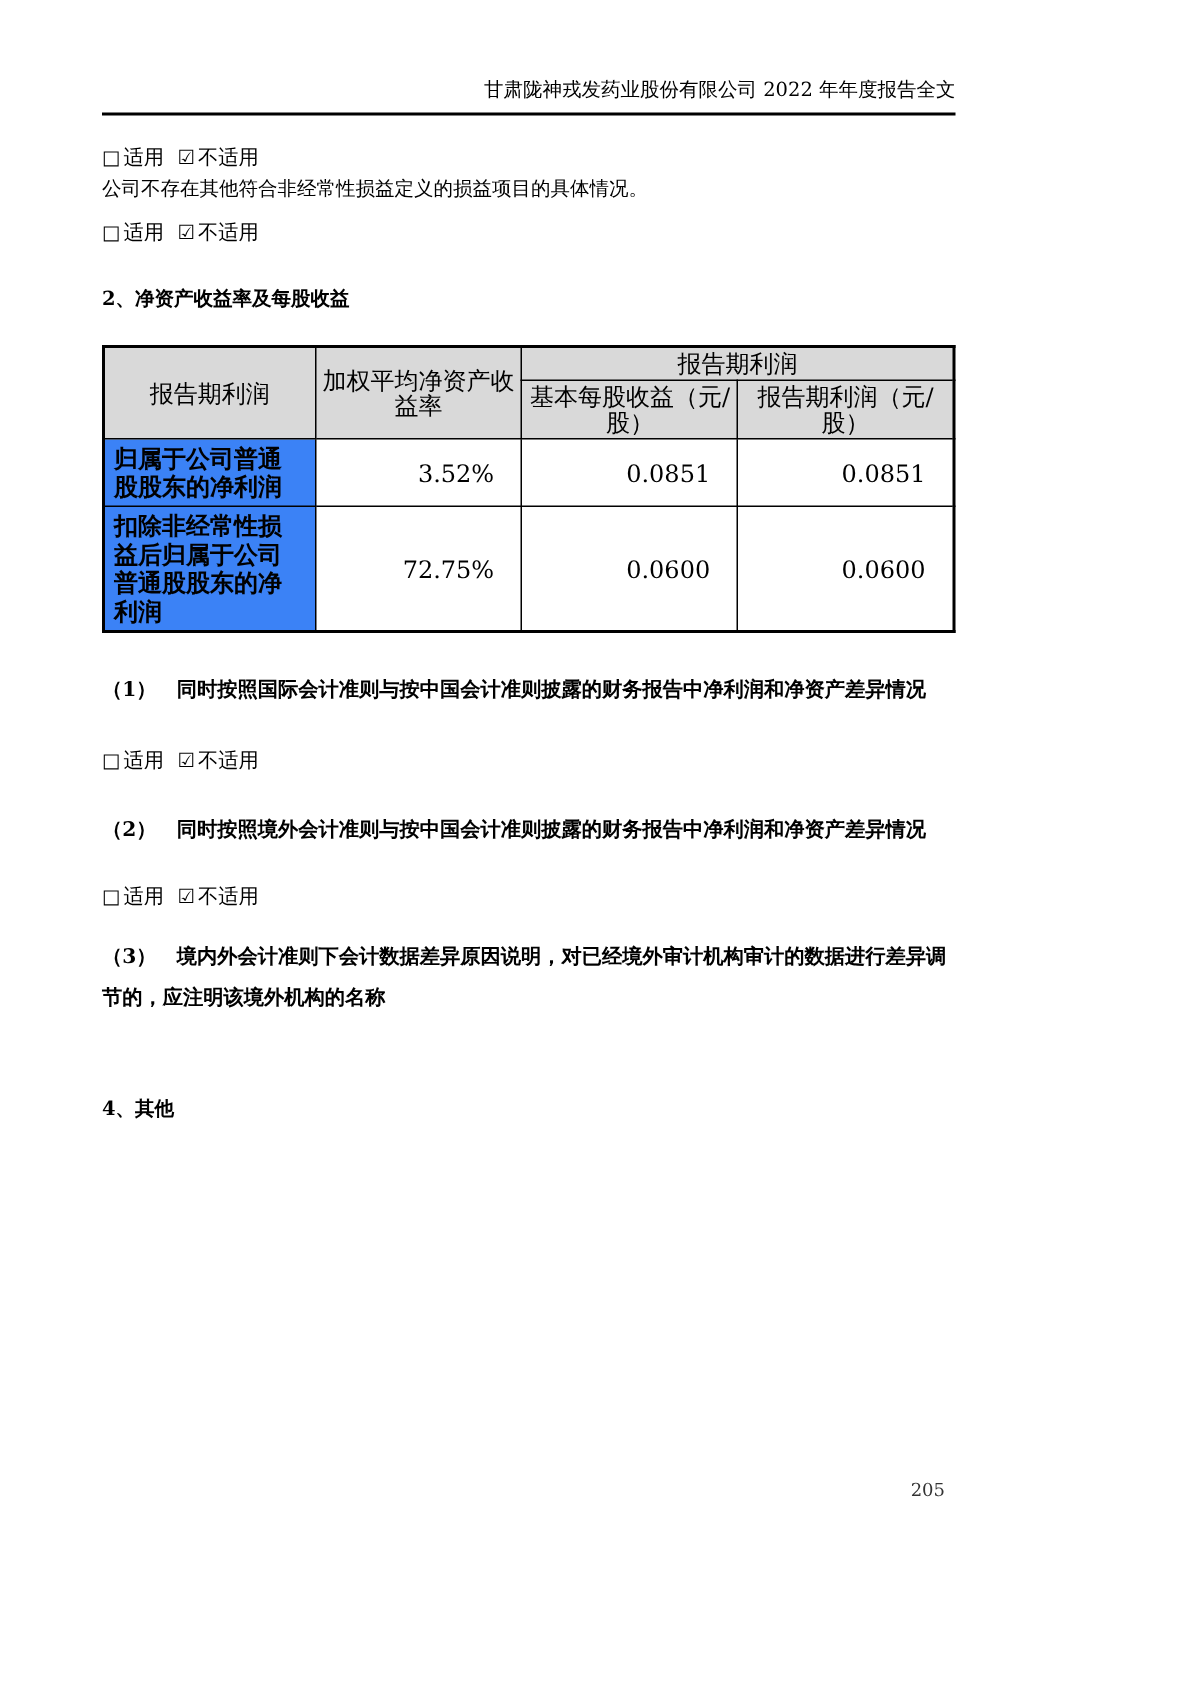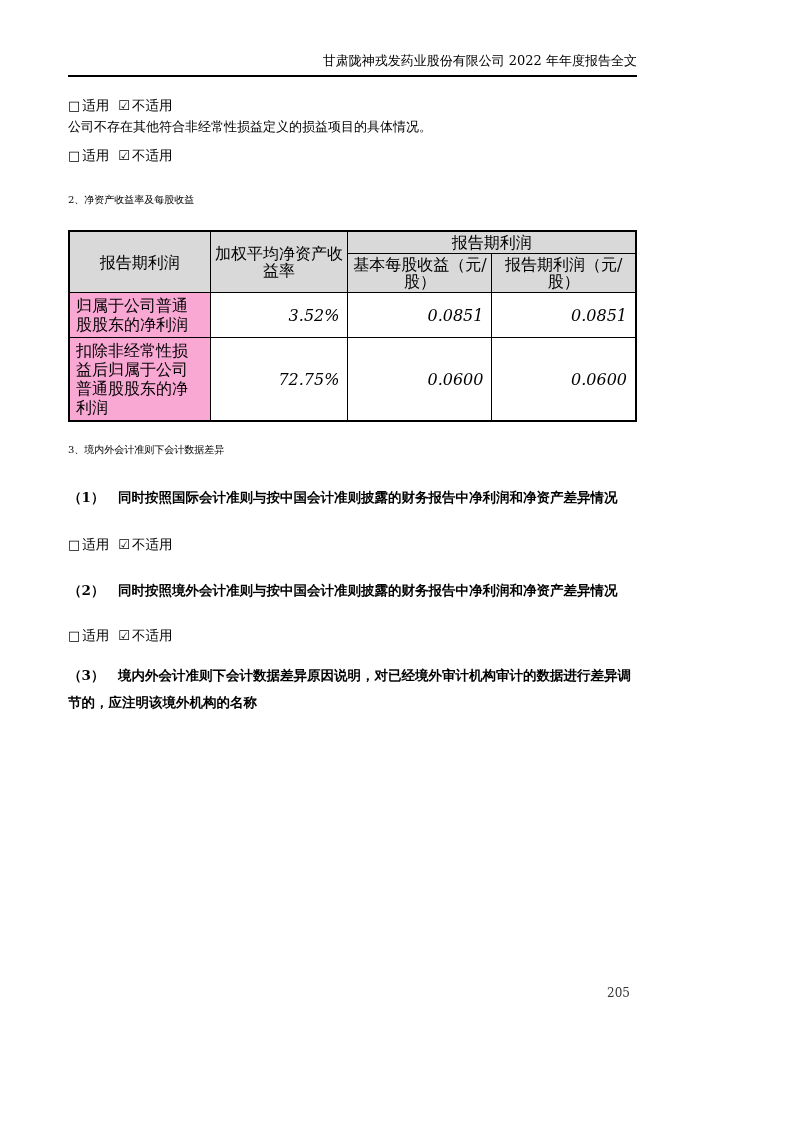--- a/index.html
+++ b/index.html
@@ -21,21 +21,21 @@
 
   .check-line { font-size: 13.5px; line-height: 16px; }
   .check-line .cb {
     font-family: "DejaVu Sans", "Liberation Sans", sans-serif;
     font-size: 13px; margin-right: 2px;
   }
   .check-line .pair + .pair { margin-left: 9px; }
 
   .para { font-size: 13px; line-height: 26px; }
 
-  .h-num { font-weight: normal; font-size: 10px; line-height: 18px; }
+  .h-num { font-weight: bold; font-size: 13px; line-height: 18px; }
   .h-sub { font-weight: bold; font-size: 13.5px; line-height: 27px; }
 
   .mt-check1 { margin-top: 20px; }
   .mt-para1  { }
   .mt-para2  { margin-top: 6px; }
   .mt-check2 { margin-top: 7px; }
   .mt-h2     { margin-top: 27px; }
   .mt-h3     { margin-top: 19px; }
   .mt-sub1   { margin-top: 25px; }
   .mt-check3 { margin-top: 25px; }
@@ -49,26 +49,26 @@
     margin-top: 21px; font-size: 16px;
     border: 2px solid #000;
   }
   .report-table th, .report-table td { border: 1px solid #000; font-weight: normal; }
   .report-table thead th {
     background: #d9d9d9; text-align: center;
     padding: 2px 4px; height: 21px; line-height: 17px;
   }
   .report-table tbody tr { height: 40px; }
   .report-table td.row-label {
-    background: #f9a8d4; text-align: left;
-    padding: 3px 6px; line-height: 19px; vertical-align: middle;
+    background: #3b82f6; text-align: left;
+    padding: 3px 6px; line-height: 19px; vertical-align: middle; font-weight: bold;
   }
   .report-table td.num {
     background: #ffffff; text-align: right;
-    padding: 3px 8px; vertical-align: middle; font-style: italic;
+    padding: 3px 18px; vertical-align: middle;
   }
 
   .page-number {
     position: absolute; top: 986px; right: 74px;
     font-size: 12px; color: #333;
   }
 </style>
 </head>
 <body>
 
@@ -118,34 +118,34 @@
         </tr>
         <tr>
           <td class="row-label">扣除非经常性损益后归属于公司普通股股东的净利润</td>
           <td class="num">72.75%</td>
           <td class="num">0.0600</td>
           <td class="num">0.0600</td>
         </tr>
       </tbody>
     </table>
 
-    <div class="h-num mt-h3">3、境内外会计准则下会计数据差异</div>
 
     <div class="h-sub mt-sub1">（1）　同时按照国际会计准则与按中国会计准则披露的财务报告中净利润和净资产差异情况</div>
 
     <div class="check-line mt-check3">
       <span class="pair"><span class="cb">□</span><span>适用</span></span><span class="pair"><span class="cb">☑</span><span>不适用</span></span>
     </div>
 
     <div class="h-sub mt-sub2">（2）　同时按照境外会计准则与按中国会计准则披露的财务报告中净利润和净资产差异情况</div>
 
     <div class="check-line mt-check4">
       <span class="pair"><span class="cb">□</span><span>适用</span></span><span class="pair"><span class="cb">☑</span><span>不适用</span></span>
     </div>
 
     <div class="h-sub mt-sub3">（3）　境内外会计准则下会计数据差异原因说明，对已经境外审计机构审计的数据进行差异调节的，应注明该境外机构的名称</div>
 
+    <div class="h-num mt-h4">4、其他</div>
 
   </div>
 
   <div class="page-number">205</div>
 
 </div>
 
 </body></html>

